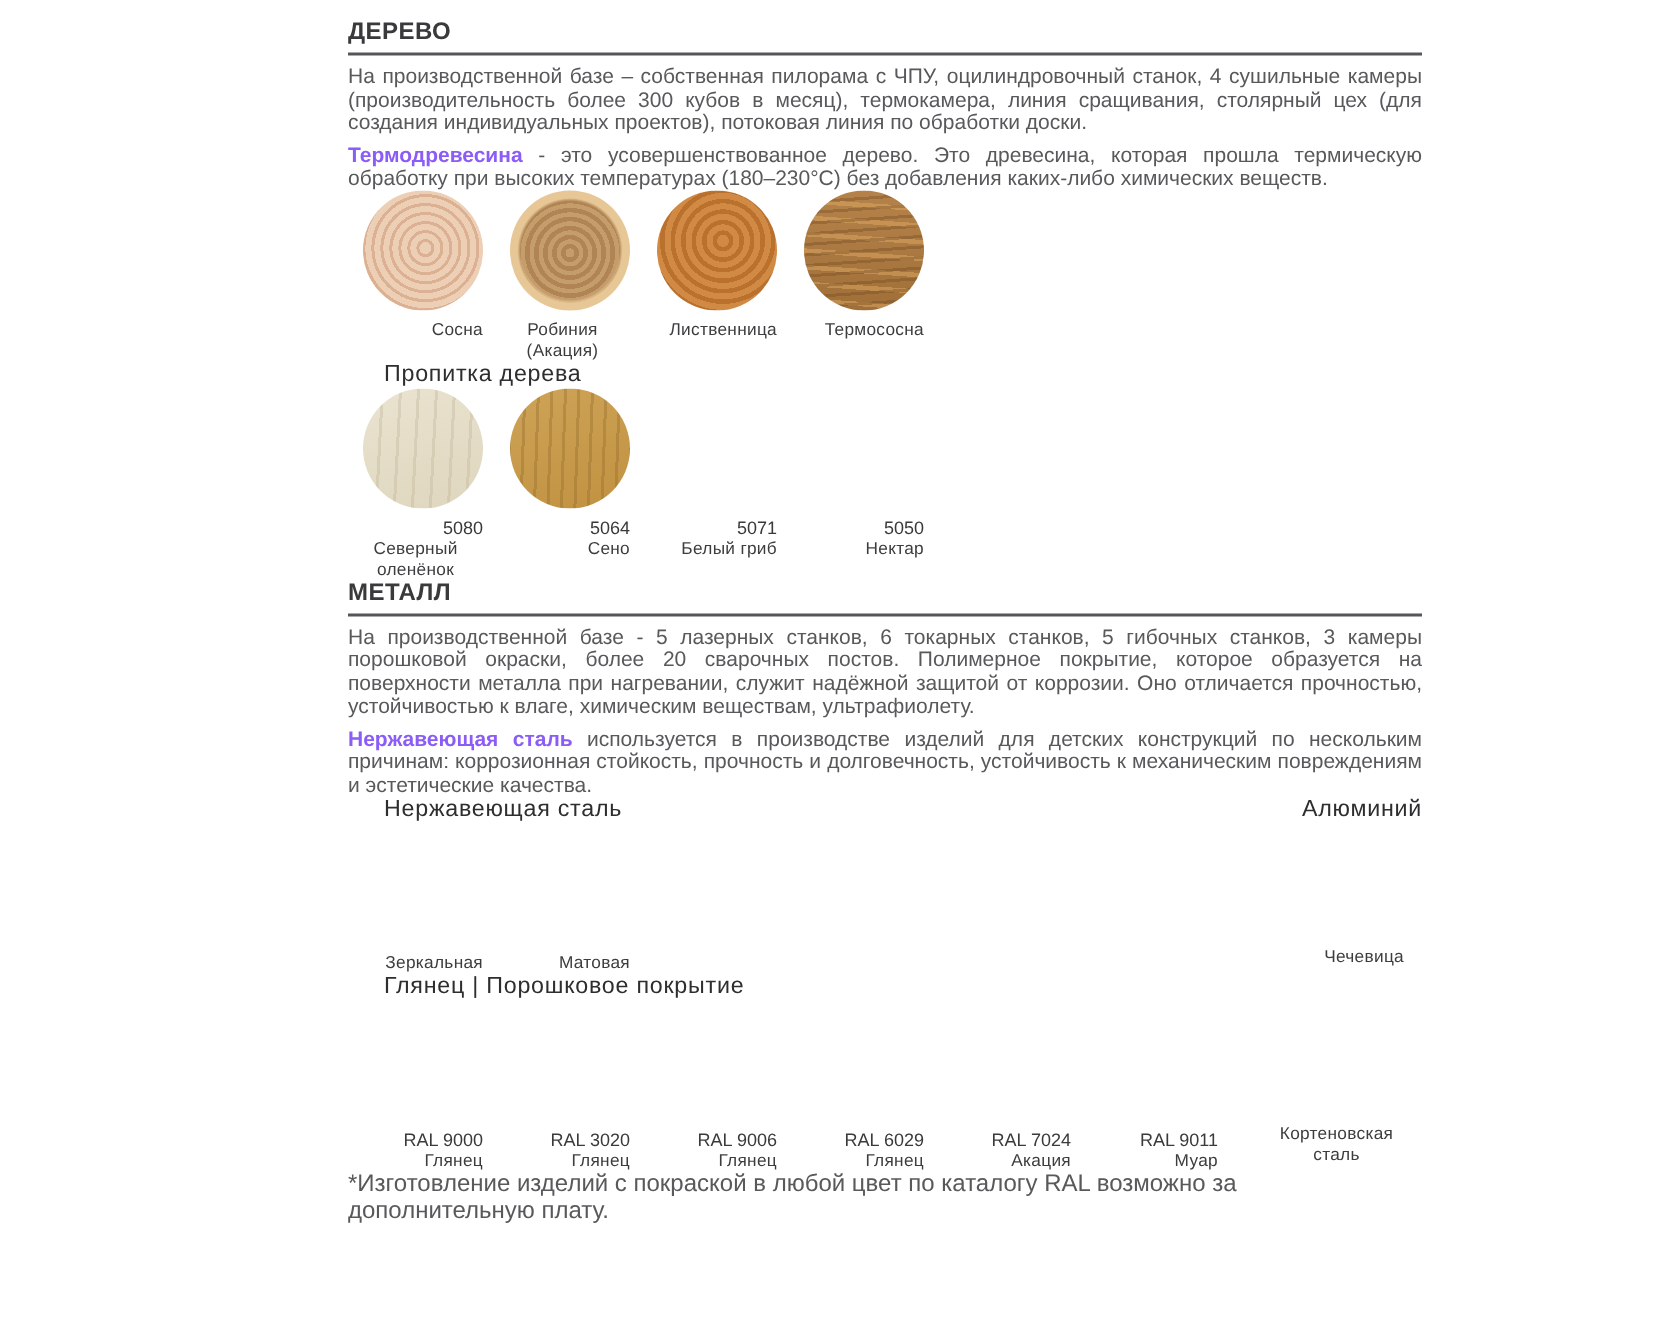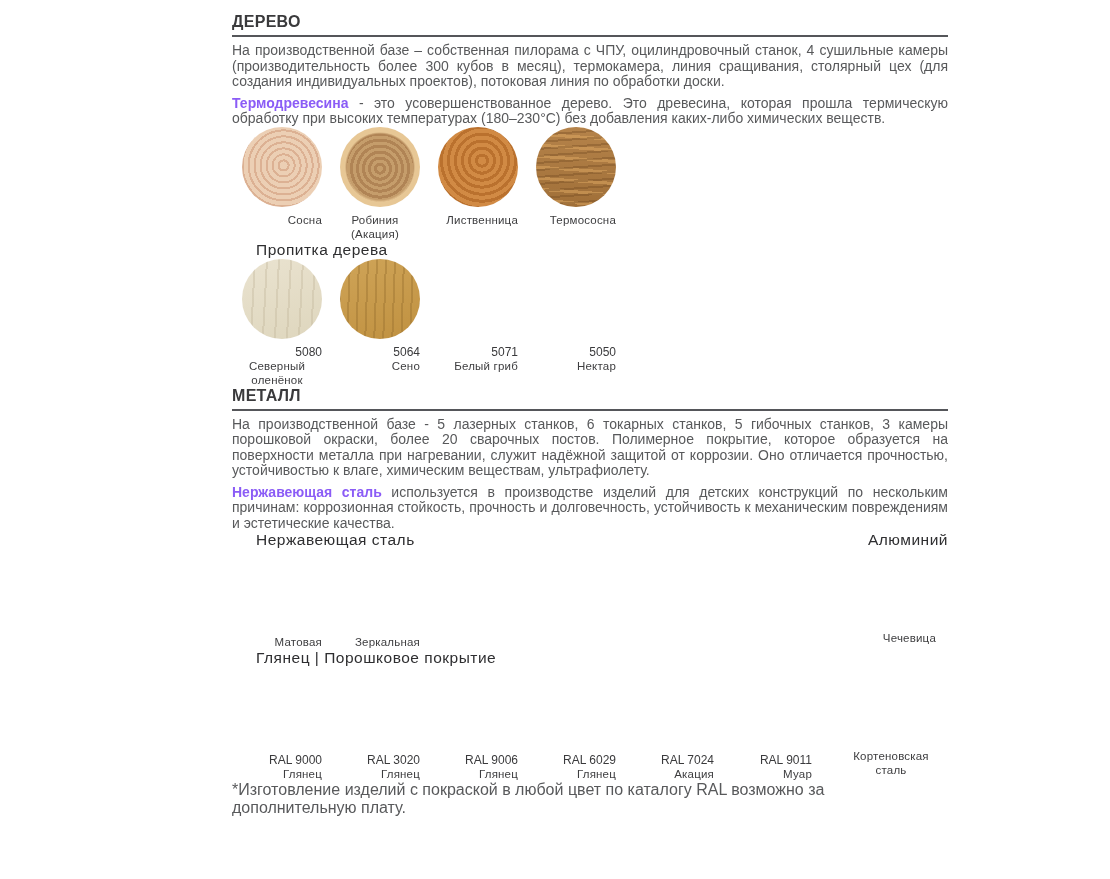--- a/index.html
+++ b/index.html
@@ -155,26 +155,26 @@
   <p class="body-text">На производственной базе - 5 лазерных станков, 6 токарных станков, 5 гибочных станков, 3 камеры порошковой окраски, более 20 сварочных постов. Полимерное покрытие, которое образуется на поверхности металла при нагревании, служит надёжной защитой от коррозии. Оно отличается прочностью, устойчивостью к влаге, химическим веществам, ультрафиолету.</p>
   <p class="body-text"><b>Нержавеющая сталь</b><span> используется в производстве изделий для детских конструкций по нескольким причинам: коррозионная стойкость, прочность и долговечность, устойчивость к механическим повреждениям и эстетические качества.</span></p>
 
   <div class="dual-heading mt-dual">
     <div class="sub-title">Нержавеющая сталь</div>
     <div class="sub-title">Алюминий</div>
   </div>
 
   <div class="swatch-row mt-steel-row">
     <div class="swatch">
+      <div class="circle c-mirror"></div>
+      <div class="swatch-label">Зеркальная</div>
+    </div>
+    <div class="swatch">
       <div class="circle c-matte"></div>
       <div class="swatch-label">Матовая</div>
-    </div>
-    <div class="swatch">
-      <div class="circle c-mirror"></div>
-      <div class="swatch-label">Зеркальная</div>
     </div>
     <div class="swatch right-col">
       <div class="circle small c-checker"></div>
       <div class="swatch-label">Чечевица</div>
     </div>
   </div>
 
   <div class="sub-title mt-powder-title">Глянец | Порошковое покрытие</div>
 
   <div class="swatch-row mt-powder-row">

